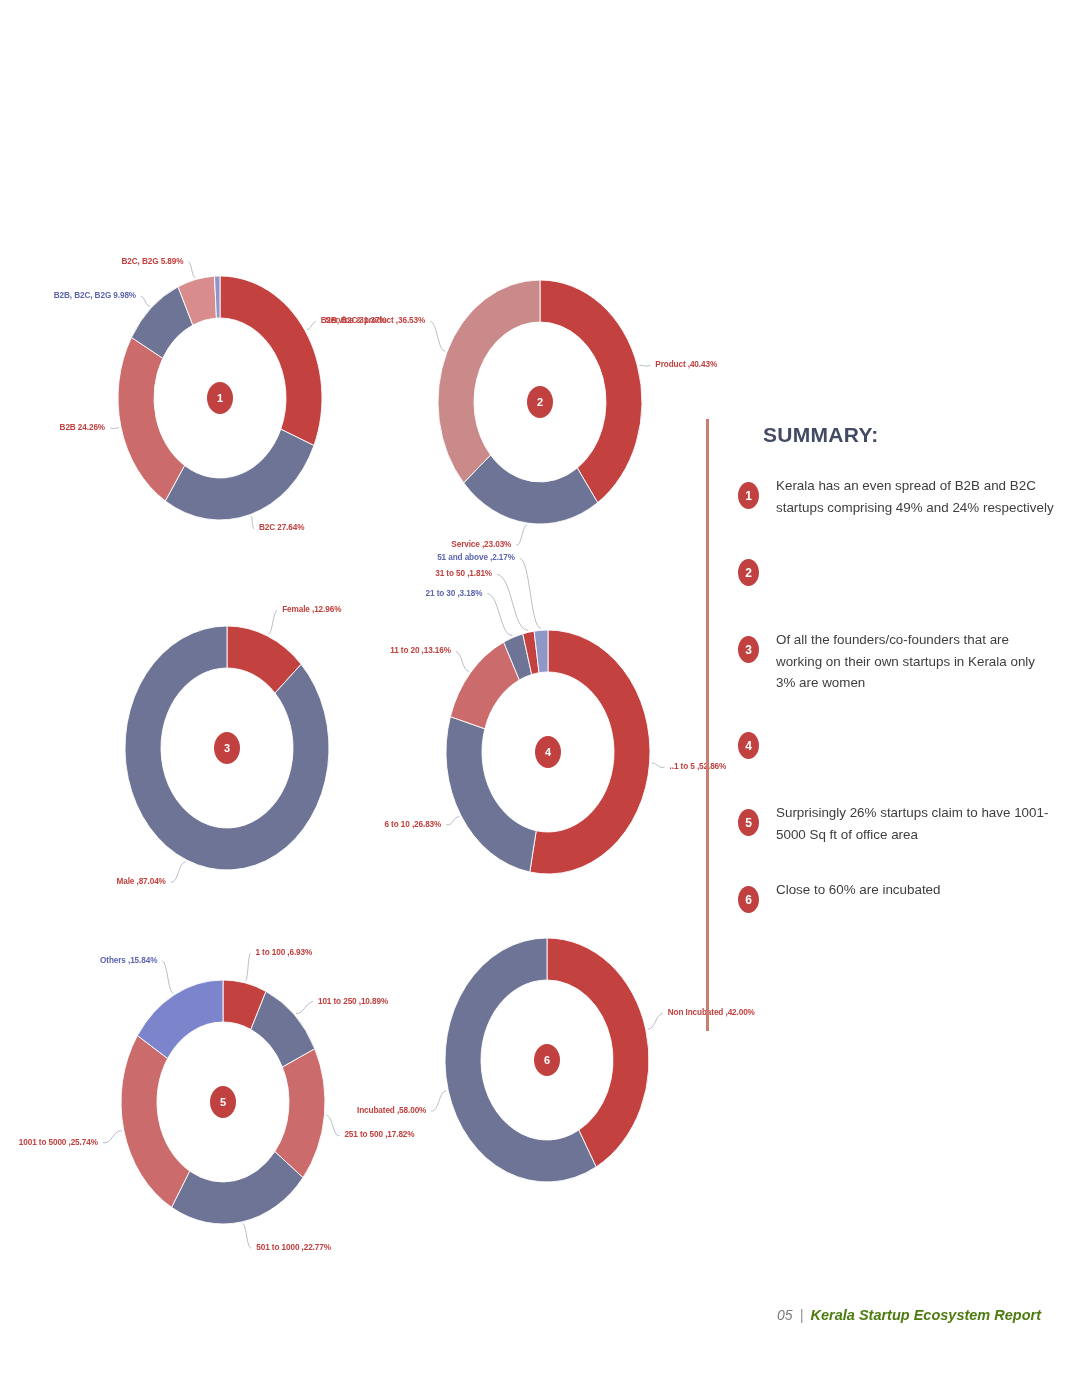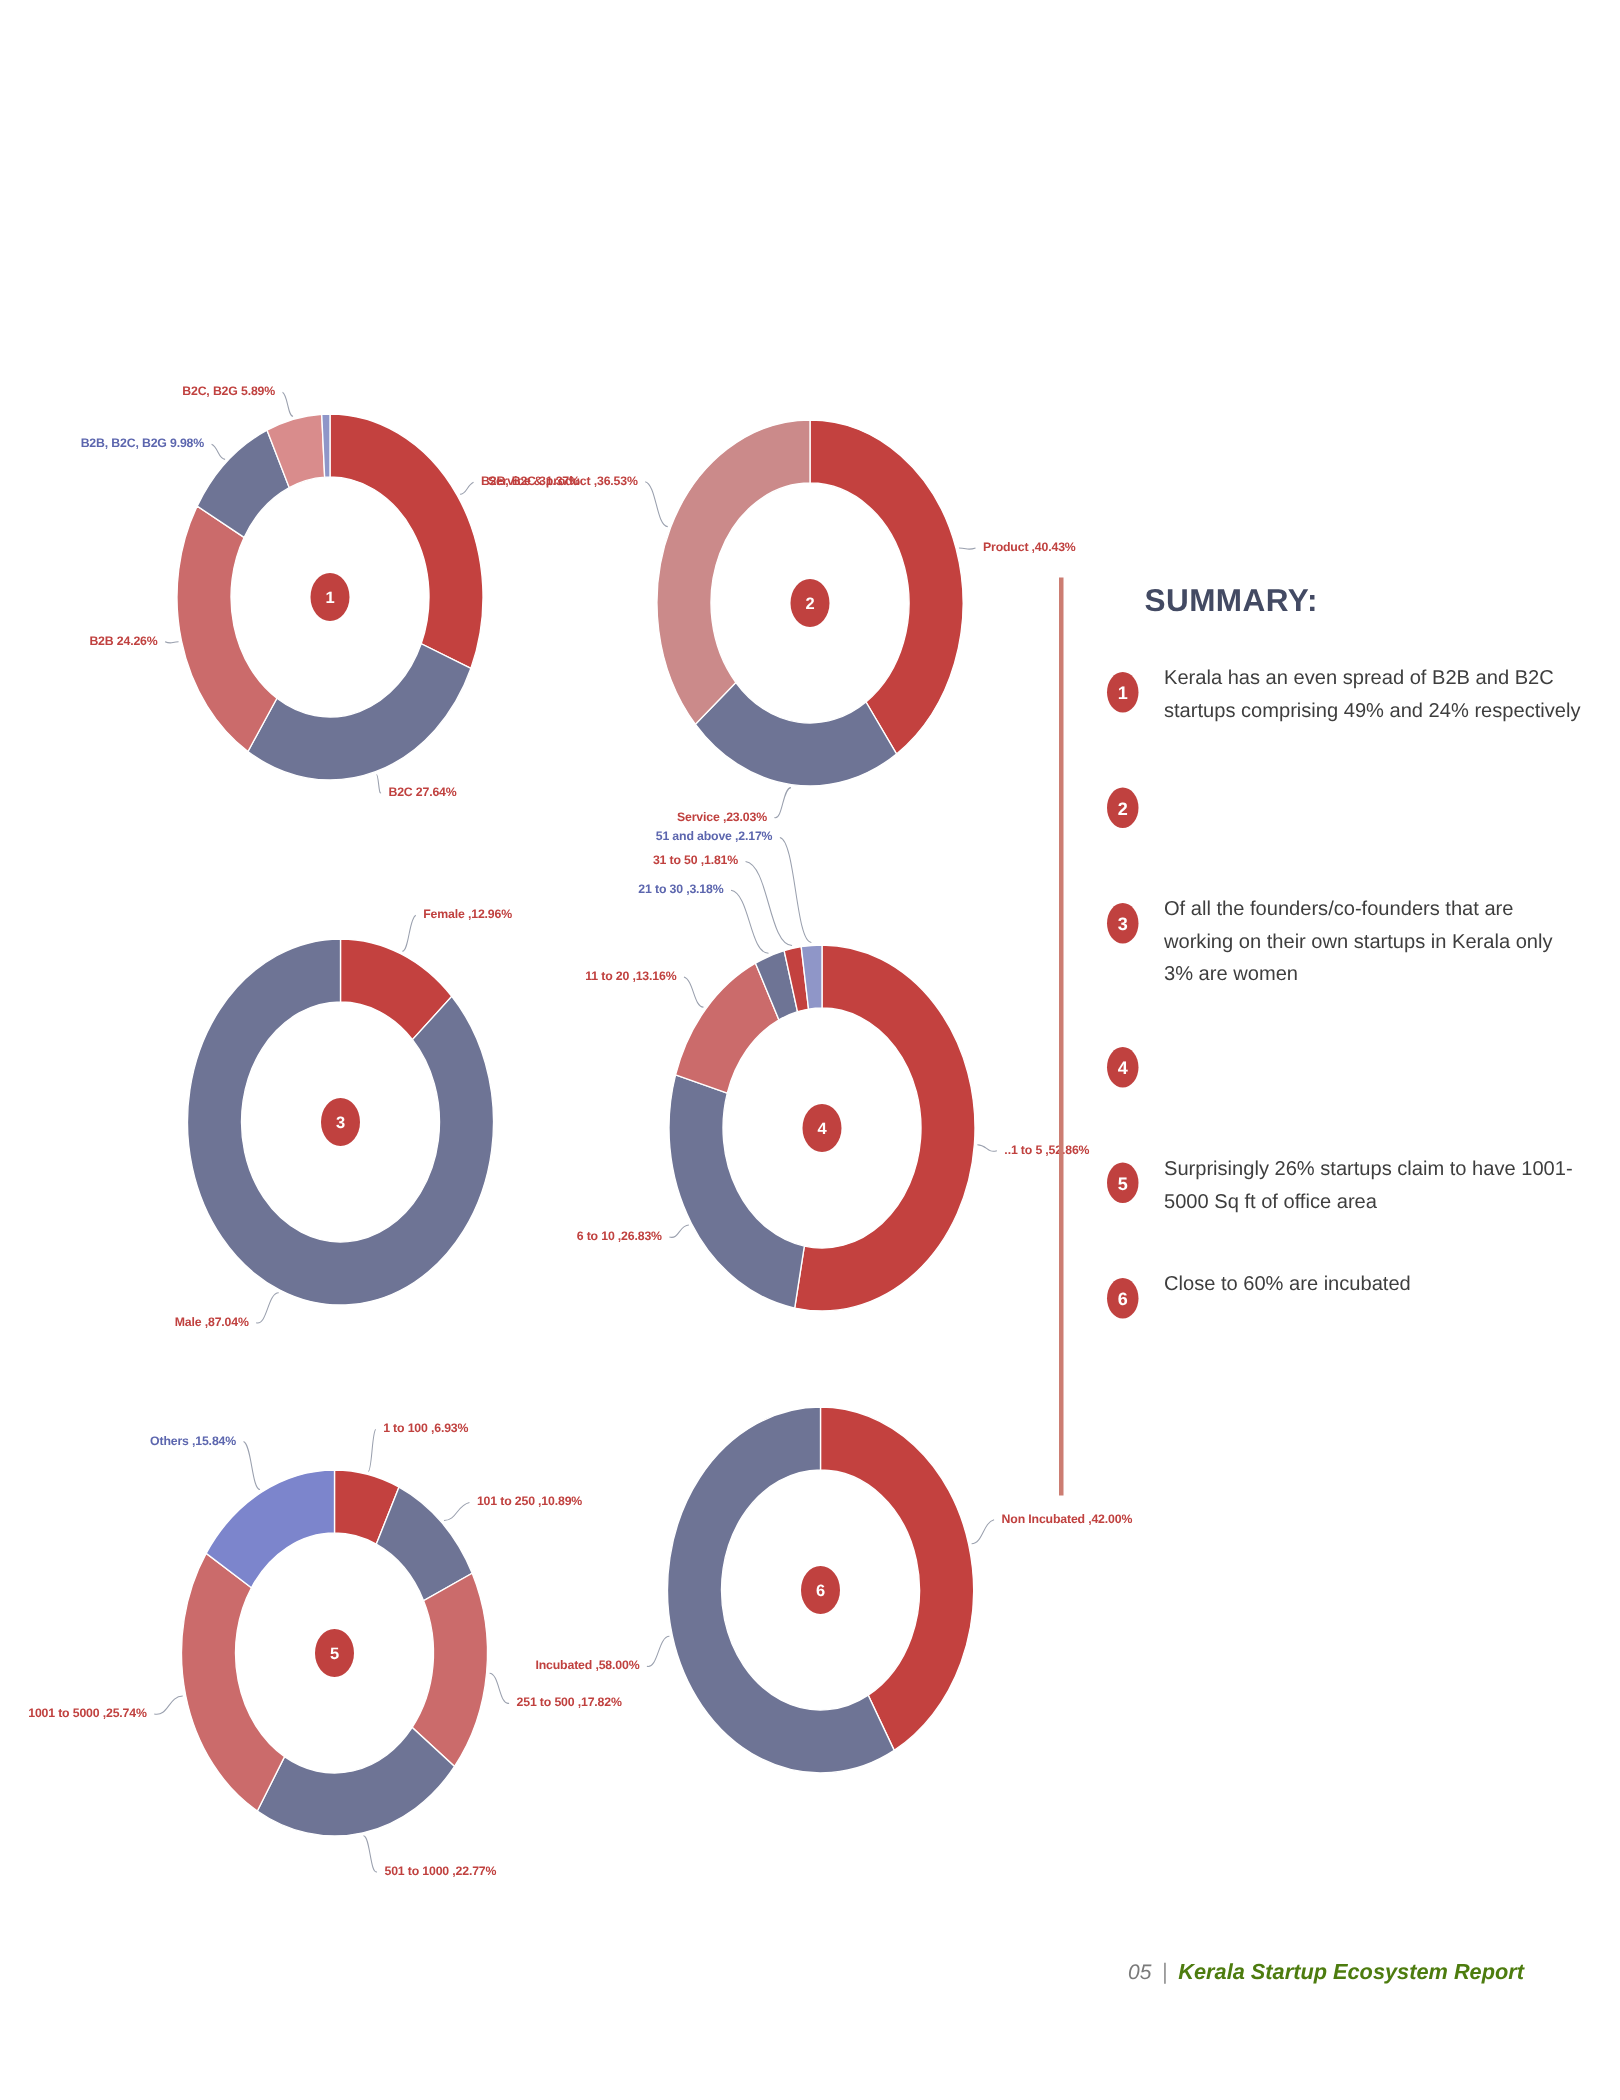--- a/index.html
+++ b/index.html
@@ -30,21 +30,21 @@
     font-size:11px;
     font-weight:bold;
     fill:#ffffff;
     font-family:"Liberation Sans", sans-serif;
   }
   .leader{fill:none;stroke:#9aa0ae;stroke-width:0.7;}
 
   
   .summary{
     position:absolute;
-    left:706px;top:381px;
+    left:706px;top:415px;
     width:350px;height:620px;
   }
   .summary-rule{
     position:absolute;left:0;top:4px;
     width:2.5px;height:612px;
     background:#cc7d72;
   }
   .summary-title{
     position:absolute;left:57px;top:8px;
     font-size:21px;font-weight:bold;
@@ -74,21 +74,21 @@
   }
   .summary-text{
     font-size:13.4px;
     line-height:1.62;
     color:#3e3e3e;
     font-family:"Liberation Sans", sans-serif;
   }
 
   
   .footer{
-    position:absolute;right:64px;bottom:77px;
+    position:absolute;right:39px;bottom:77px;
     display:flex;align-items:baseline;gap:7px;
     font-family:"Liberation Sans", sans-serif;
   }
   .footer-page{font-size:14px;color:#7a7a7a;font-style:italic;}
   .footer-sep{font-size:15px;color:#9a9a9a;}
   .footer-title{font-size:14.5px;font-weight:bold;font-style:italic;color:#4d7c0f;}
 </style>
 </head>
 <body>
 

